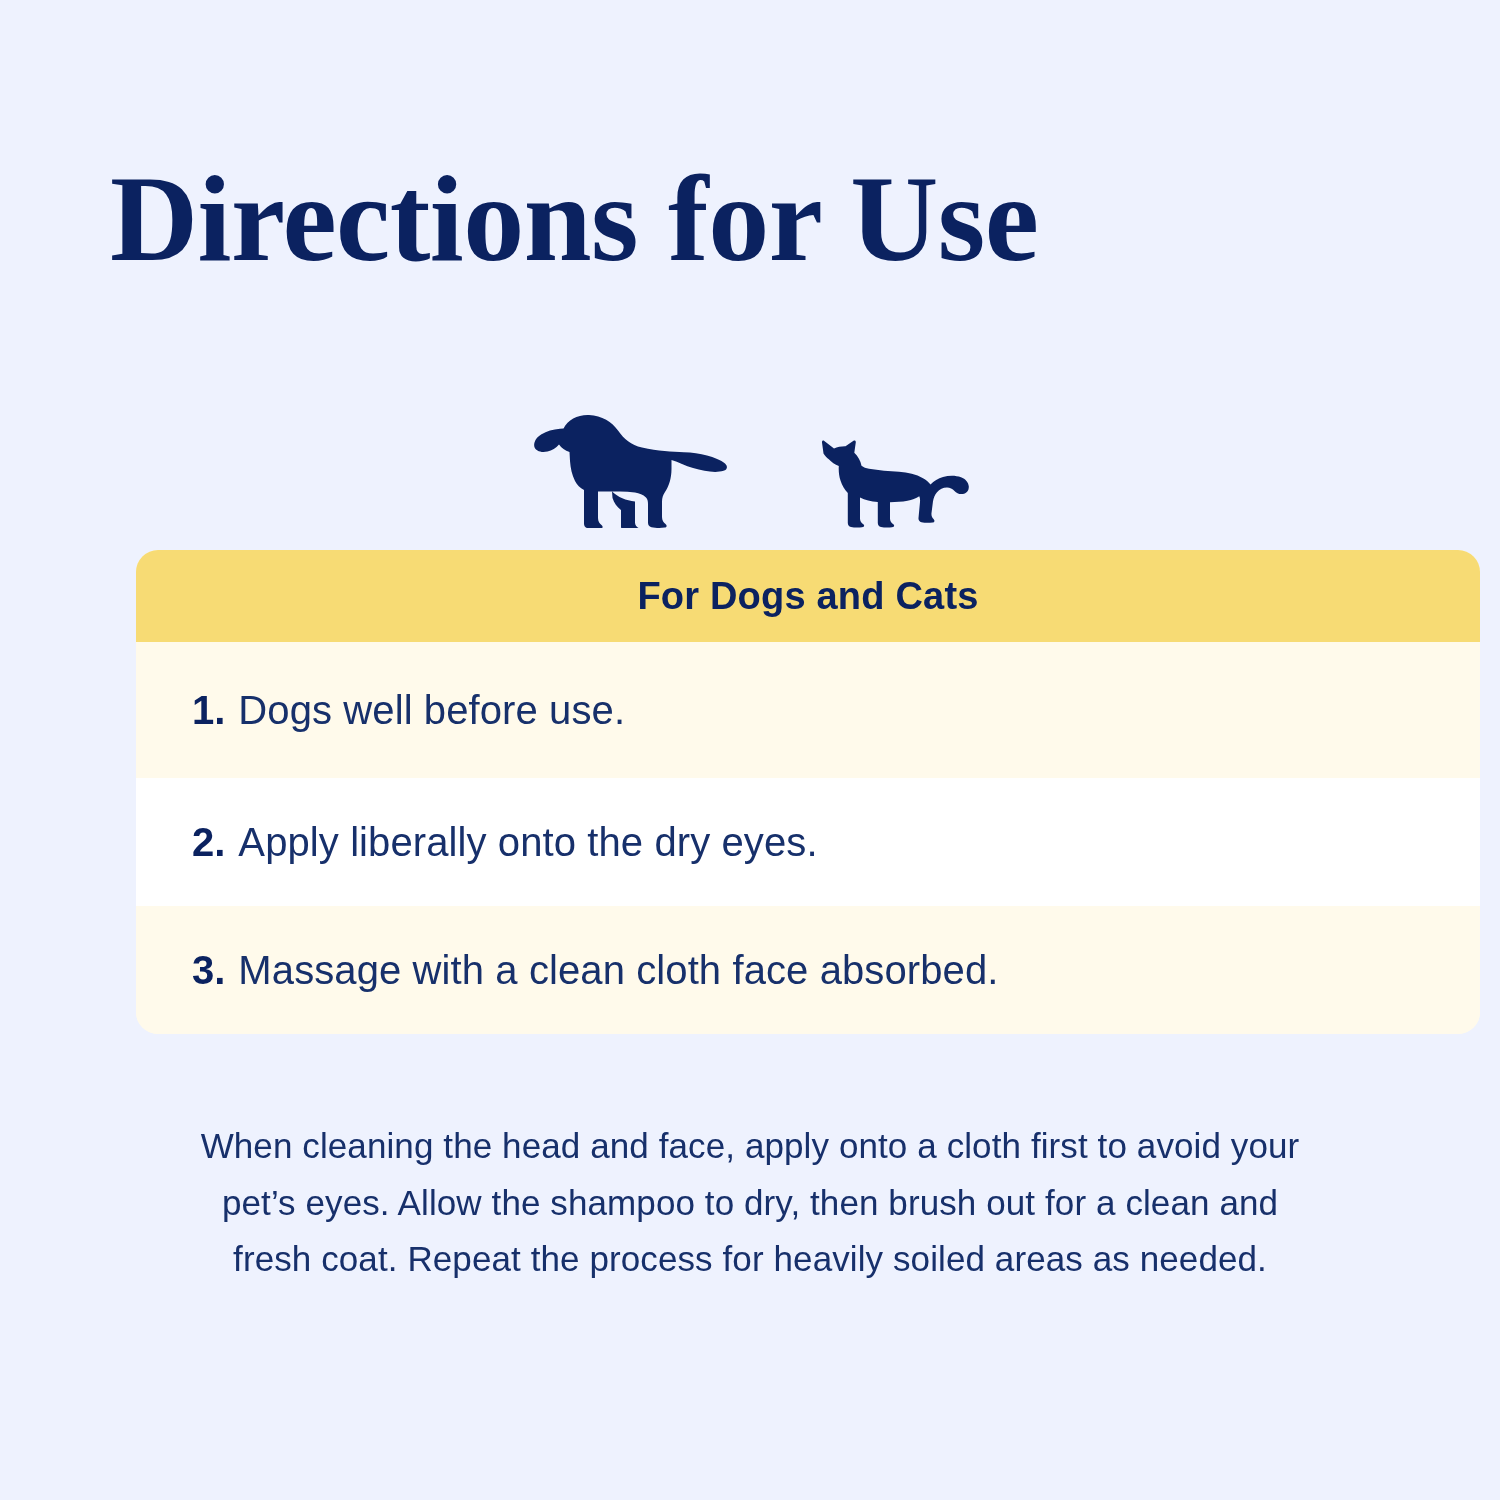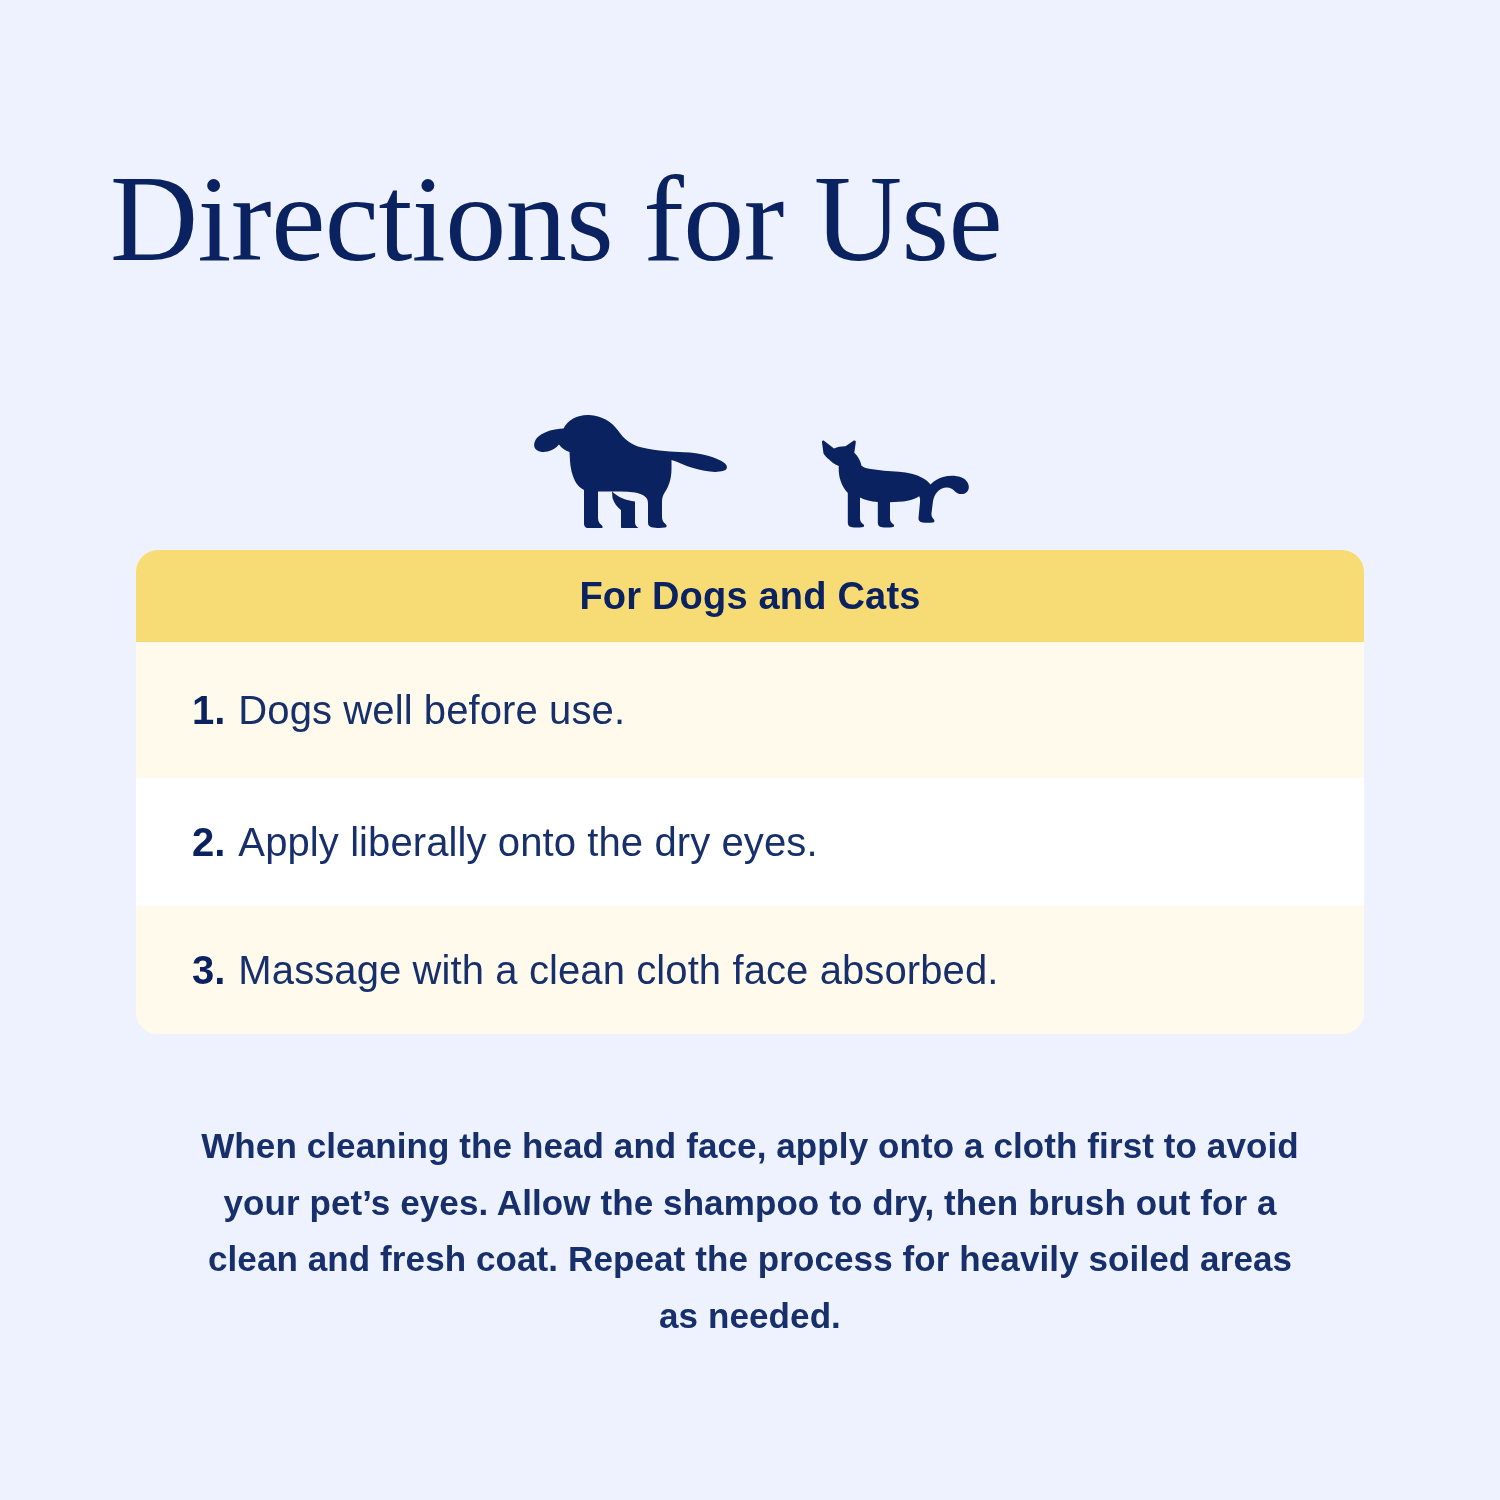--- a/index.html
+++ b/index.html
@@ -22,21 +22,21 @@
     box-sizing: border-box;
   }
 
   
   .title {
     position: absolute;
     left: 110px;
     top: 158px;
     width: 1280px;
     font-family: "Liberation Serif", "DejaVu Serif", serif;
-    font-weight: 400;
+    font-weight: 700;
     font-size: 122px;
     line-height: 1.0;
     letter-spacing: -0.5px;
     color: #0b2260;
     white-space: nowrap;
   }
 
   
   .pets {
     position: absolute;
@@ -49,21 +49,21 @@
     justify-content: center;
     gap: 78px;
   }
   .pets svg { display: block; }
 
   
   .card {
     position: absolute;
     left: 136px;
     top: 550px;
-    width: 1228px;
+    width: 1344px;
     border-radius: 22px;
     overflow: hidden;
     background: #fffaeb;
   }
   .card-header {
     background: #f7db74;
     height: 92px;
     display: flex;
     align-items: center;
     justify-content: center;
@@ -104,21 +104,21 @@
   }
 
   
   .footnote {
     position: absolute;
     left: 190px;
     top: 1118px;
     width: 1120px;
     text-align: center;
     font-family: "Liberation Sans", sans-serif;
-    font-weight: 700;
+    font-weight: 400;
     font-size: 35px;
     line-height: 1.62;
     color: #17306b;
     letter-spacing: 0.1px;
   }
 </style>
 </head>
 <body>
 
 <div class="page">

